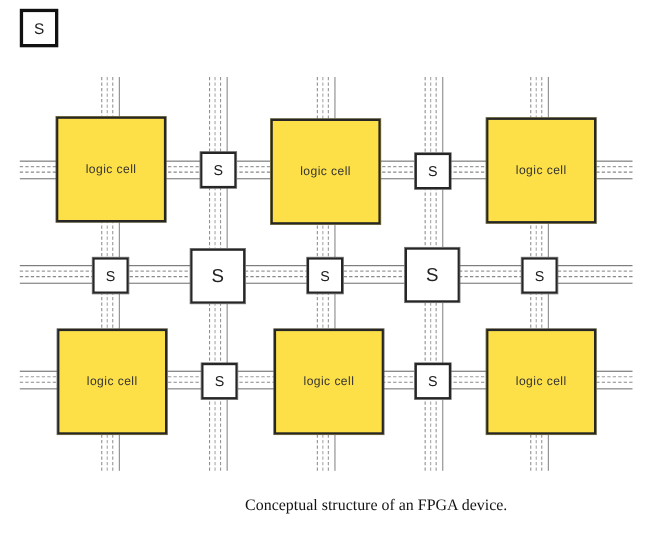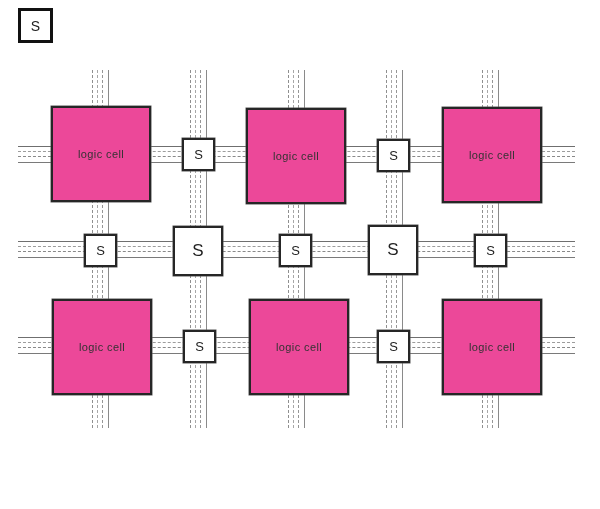--- a/index.html
+++ b/index.html
@@ -37,21 +37,21 @@
   .vwires i { position: absolute; top: 0; bottom: 0; width: 0; display: block; }
   .vwires i:nth-child(1) { left: 0;    border-left: 1px dashed #8f8f8f; }
   .vwires i:nth-child(2) { left: 5px;  border-left: 1px dashed #a7a7a7; }
   .vwires i:nth-child(3) { left: 10px; border-left: 1px dashed #969696; }
   .vwires i:nth-child(4) { left: 16px; border-left: 1px solid  #8a8a8a; }
 
   
   .cell {
     position: absolute;
     width: 96px; height: 92px;
-    background: #ec4899; border: 2px solid #262626;
+    background: #fde047; border: 2px solid #262626;
     display: flex; align-items: center; justify-content: center;
     font-size: 11px; color: #333; letter-spacing: 0.4px;
     box-shadow: 0 0 0 0.5px #555;
   }
   .sbox {
     position: absolute;
     width: 29px; height: 29px;
     background: #fff; border: 2px solid #262626;
     display: flex; align-items: center; justify-content: center;
     font-size: 13px; color: #222;
@@ -170,14 +170,15 @@
       <span>S</span>
     </div>
 
   <div class="sbox" style="left:183px;top:330px">
       <span>S</span>
     </div>
   <div class="sbox" style="left:377px;top:330px">
       <span>S</span>
     </div>
 
+  <div class="caption">Conceptual structure of an FPGA device.</div>
 
 </div>
 
 </body></html>

